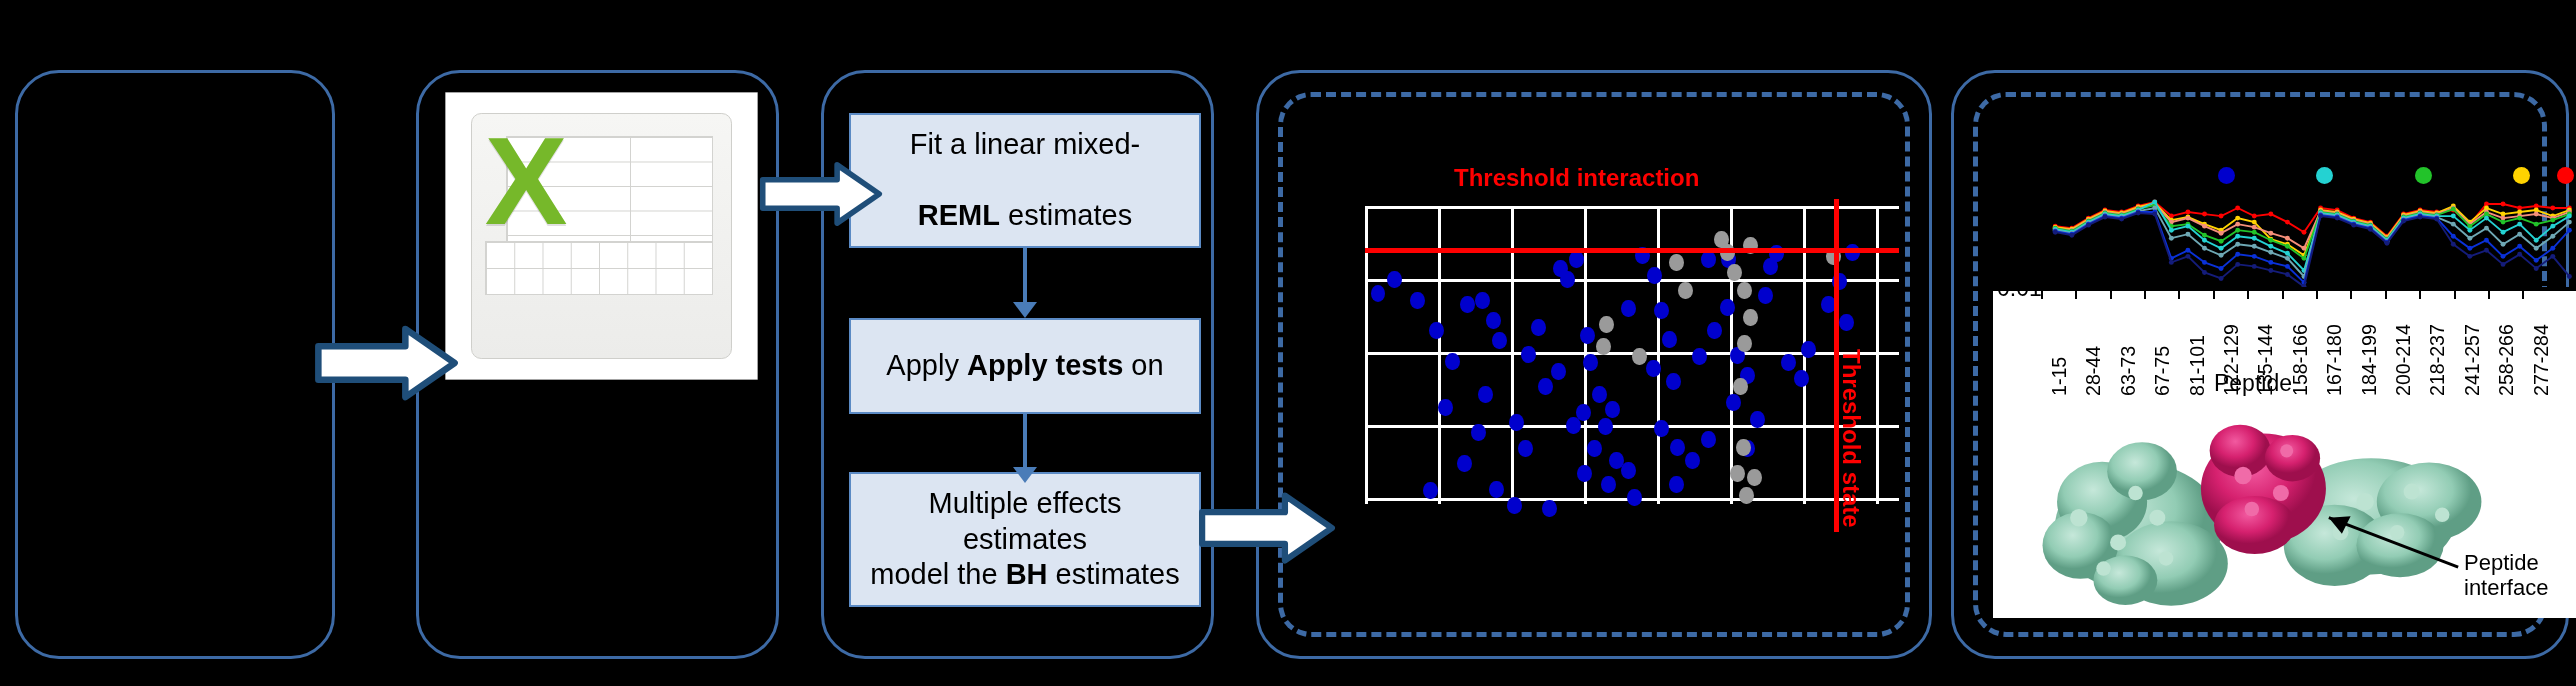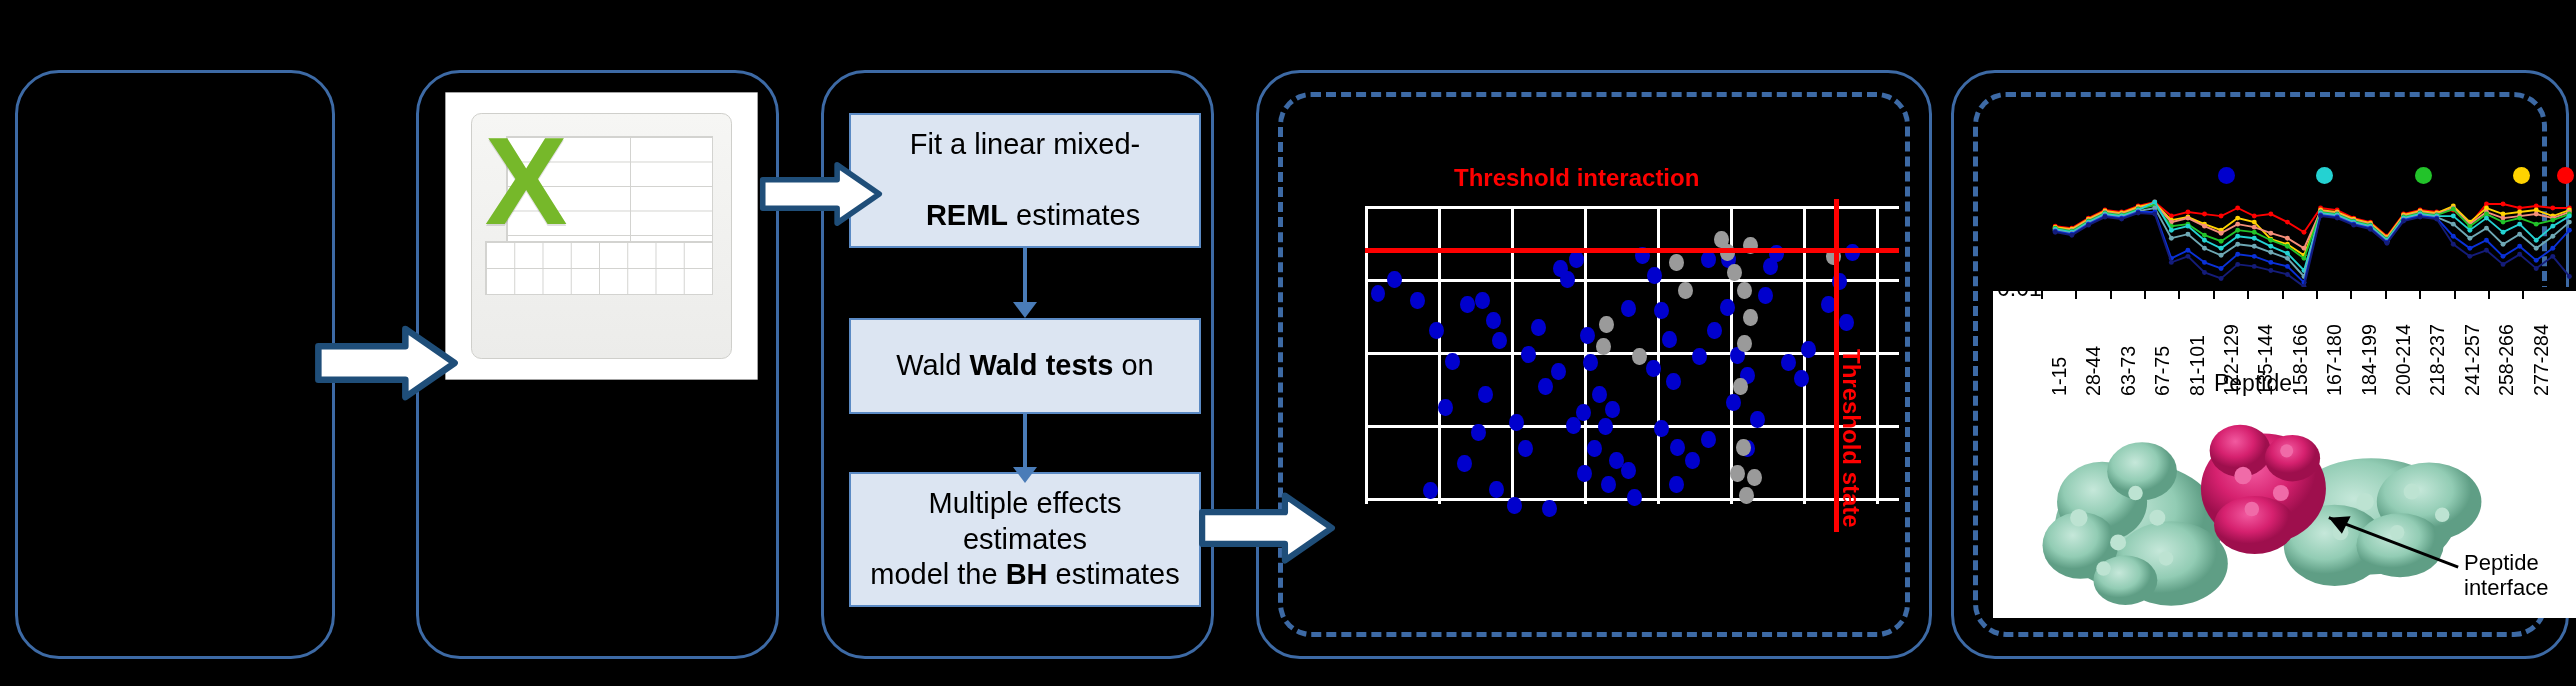--- a/index.html
+++ b/index.html
@@ -172,34 +172,34 @@
   <div class="csv-card" style="left:446px; top:93px; width:311px; height:286px;">
     <div class="csv-icon">
       <div class="csv-grid"></div>
       <div class="csv-grid2"></div>
       <div class="csv-x">X</div>
     </div>
   </div>
 
   <div class="panel" style="left:821px; top:70px; width:393px; height:589px;"></div>
 
-  <div class="pbox" style="left:849px; top:113px; width:352px; height:135px;text-align:right;">
+  <div class="pbox" style="left:849px; top:113px; width:352px; height:135px;">
     <div>
       <span>Fit a linear mixed-</span><br>
       <br>
       <b>REML</b><span> estimates</span>
     </div>
   </div>
 
   <div class="vconn" style="left:1023px; top:248px; height:57px;"></div>
   <div class="vconn-head" style="left:1013px; top:302px;"></div>
 
   <div class="pbox" style="left:849px; top:318px; width:352px; height:96px;">
     <div>
-      <span>Wald </span><b>Wald tests</b><span> on</span><br>
+      <span>Apply </span><b>Apply tests</b><span> on</span><br>
     </div>
   </div>
 
   <div class="vconn" style="left:1023px; top:414px; height:57px;"></div>
   <div class="vconn-head" style="left:1013px; top:467px;"></div>
 
   <div class="pbox" style="left:849px; top:472px; width:352px; height:135px;">
     <div>
       <span>Multiple effects</span><br>
       <span>estimates</span><br>

